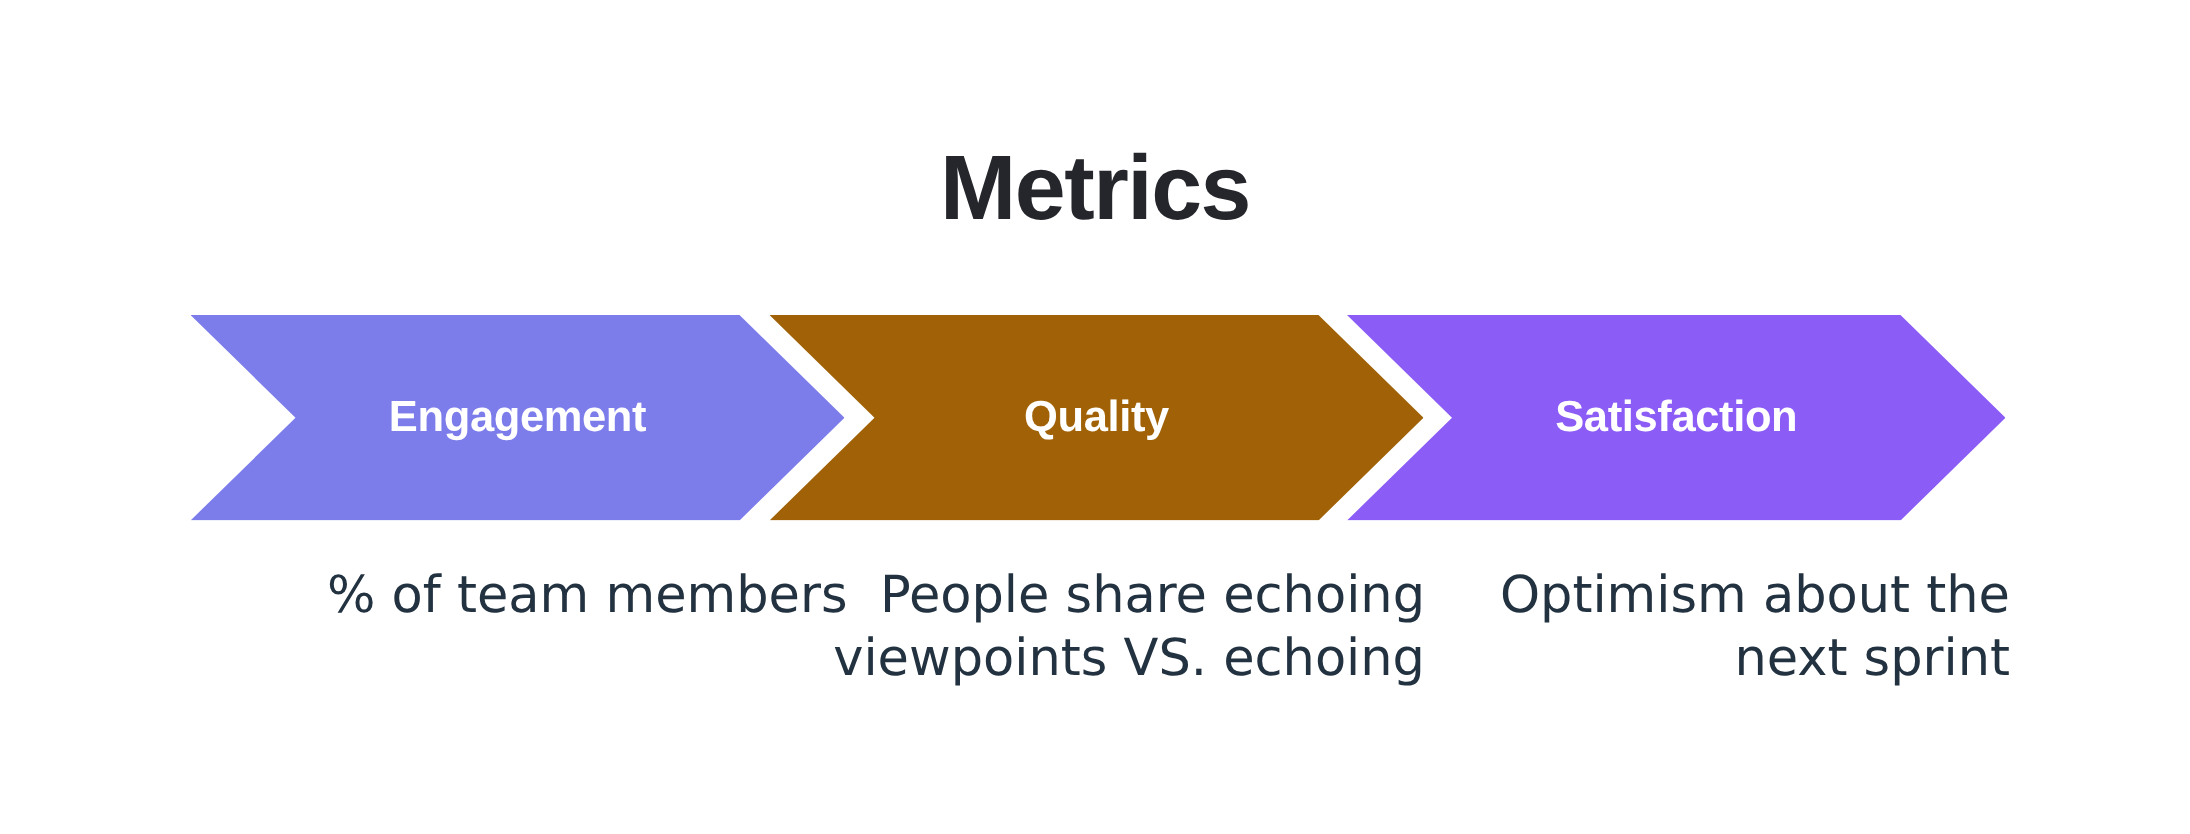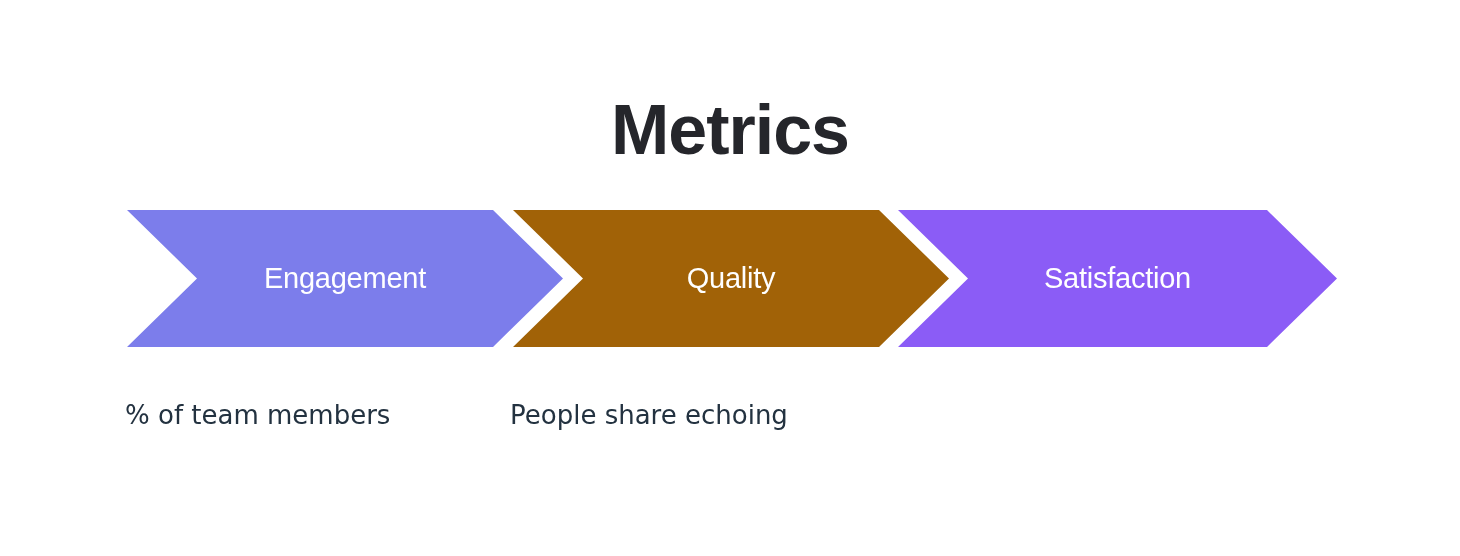--- a/index.html
+++ b/index.html
@@ -11,21 +11,21 @@
     background: #ffffff;
     overflow: hidden;
     font-family: "Liberation Sans", sans-serif;
   }
   .diagram-title {
     position: absolute;
     top: 90px;
     left: 0;
     width: 100%;
     text-align: center;
-    font-size: 70px;
+    font-size: 61px;
     font-weight: 700;
     letter-spacing: -1px;
     color: #25262b;
   }
   .arrow-band {
     position: absolute;
     top: 210px;
     left: 0;
     width: 100%;
     height: 137px;
@@ -46,34 +46,33 @@
       0 100%,
       70px 50%
     );
   }
   .chevron-1 { left: 127px; }
   .chevron-2 { left: 513px; }
   .chevron-3 { left: 898px; width: 439px; }
   .chevron-label {
     color: #ffffff;
     font-size: 29px;
-    font-weight: 400;
+    font-weight: 700;
     letter-spacing: -0.25px;
     white-space: nowrap;
   }
   .caption {
     position: absolute;
     top: 376px;
     width: 440px;
-    text-align: left;
+    text-align: right;
     font-family: "DejaVu Sans", "Liberation Sans", sans-serif;
-    font-size: 26px;
+    font-size: 34px;
     line-height: 42px;
     color: #233240;
-    margin-top: 18px;
   }
   .caption-1 { left: 125px; }
   .caption-2 { left: 510px; }
   .caption-3 { left: 900px; }
 </style>
 </head>
 <body>
 
 <div class="canvas">
 
@@ -94,16 +93,21 @@
     </div>
 
   </div>
 
   <div class="caption caption-1">
     <div>% of team members</div>
   </div>
 
   <div class="caption caption-2">
     <div>People share echoing</div>
+    <div>viewpoints VS. echoing</div>
   </div>
 
+  <div class="caption caption-3">
+    <div>Optimism about the</div>
+    <div>next sprint</div>
+  </div>
 
 </div>
 
 </body></html>

